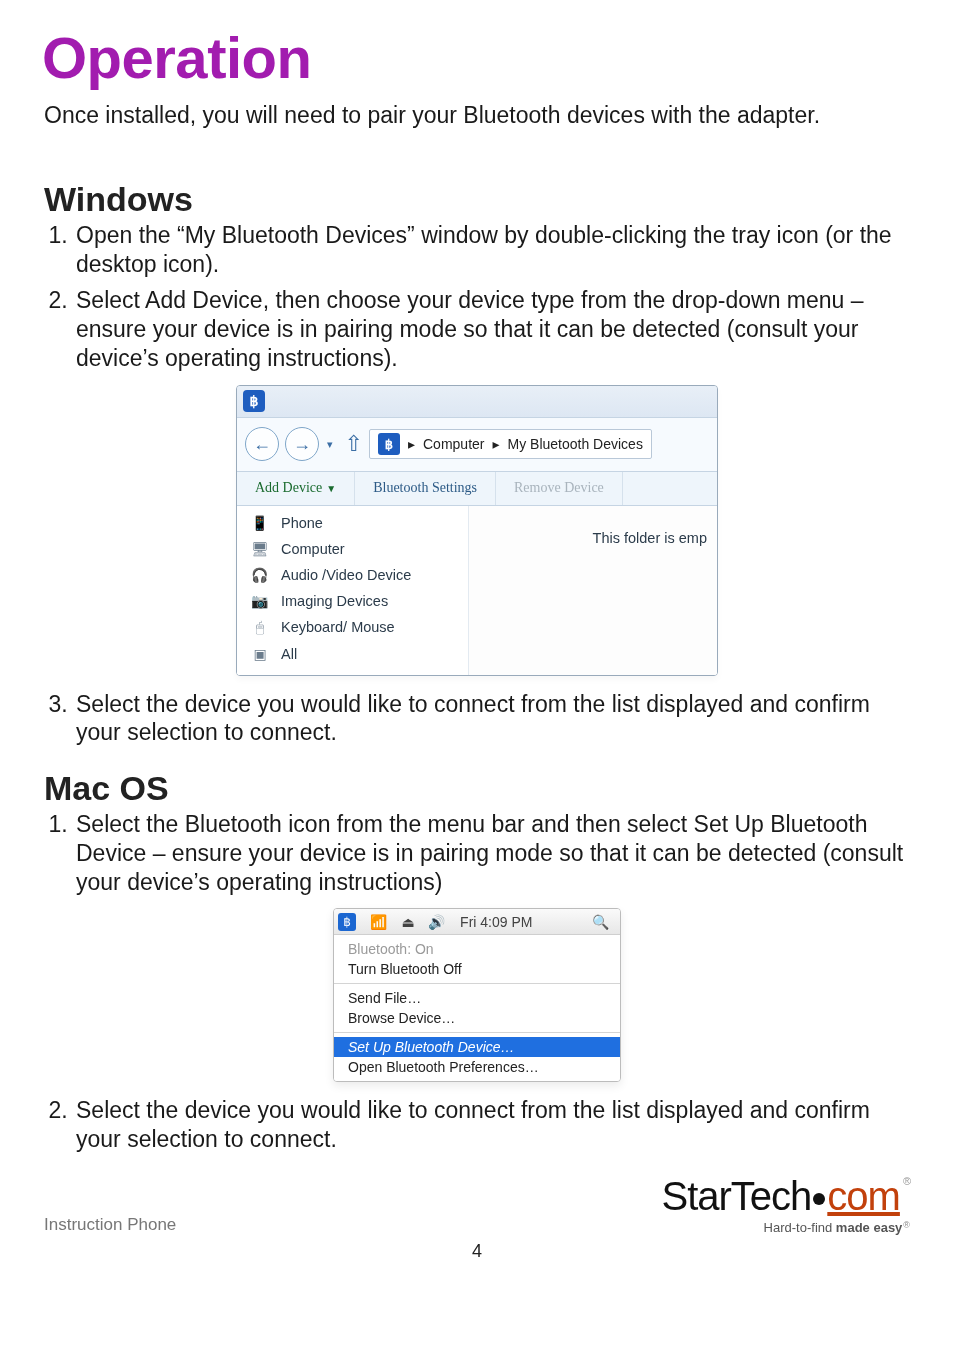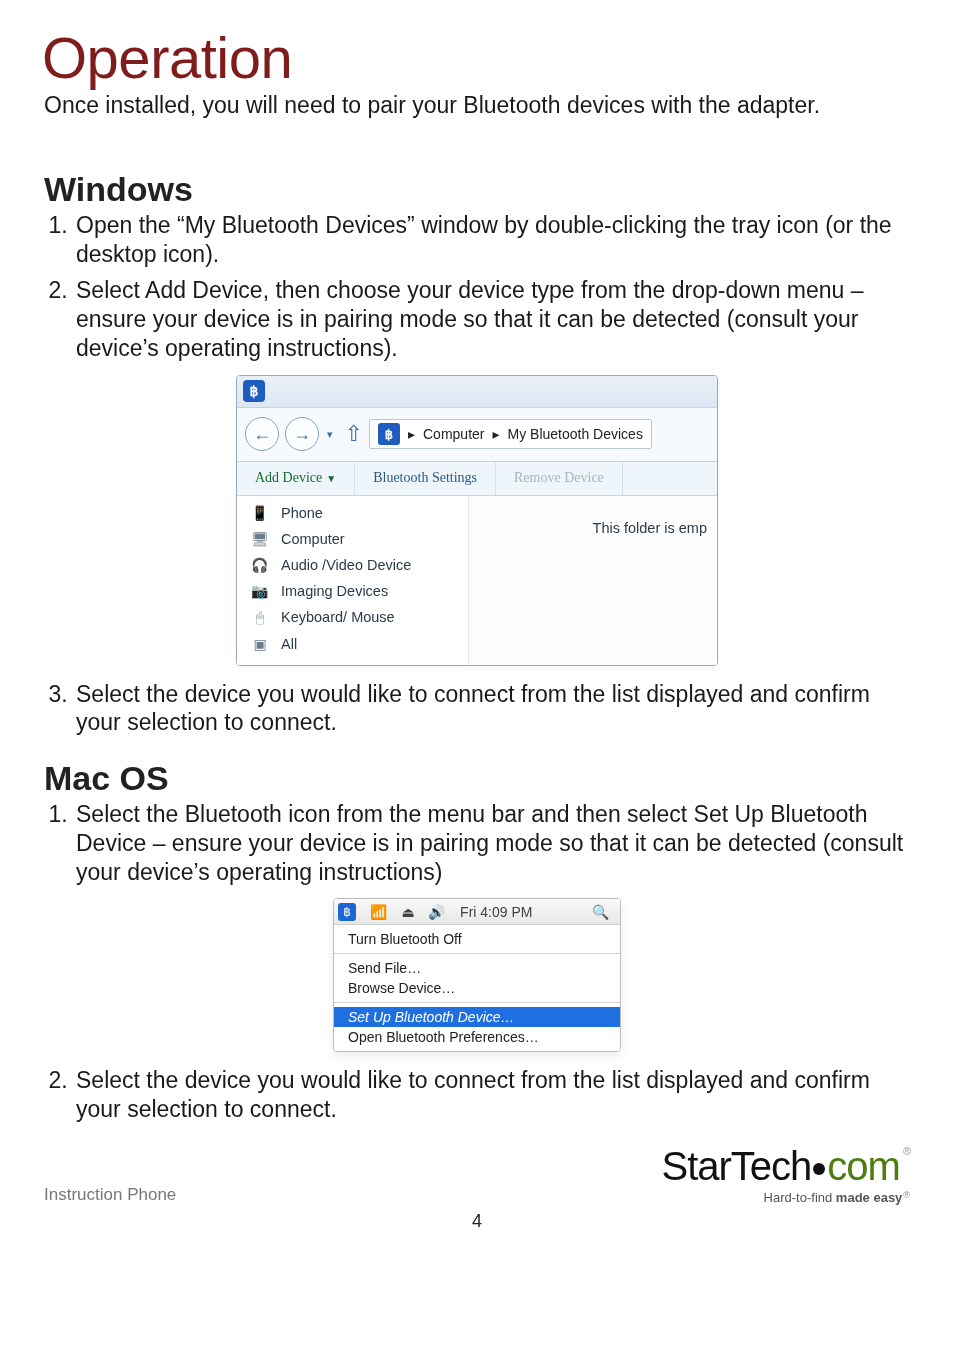--- a/index.html
+++ b/index.html
@@ -8,24 +8,24 @@
     width: 954px;
     background: #fff;
     font-family: "Myriad Pro", "Segoe UI", Arial, sans-serif;
     color: #1a1a1a;
   }
   .page {
     padding: 24px 44px 22px;
   }
   h1.operation {
     font-size: 58px;
-    font-weight: 400;
-    margin: 0 0 0 -2px;
+    font-weight: 700;
+    margin: 0 0 10px -2px;
     letter-spacing: -0.5px;
-    color: #7f1d1d;
+    color: #a21caf;
   }
   .intro {
     font-size: 23px;
     line-height: 1.25;
     margin: 0 0 50px;
   }
   h2.os-heading {
     font-size: 34px;
     font-weight: 700;
     margin: 0 0 2px;
@@ -153,21 +153,21 @@
   .instr-label { font-size:17px;color:#777; }
   .pagenum-row { text-align:center;font-size:18px;color:#222;margin-top:6px; }
   .brand-block { text-align:right; }
   .brand-main {
     font-size:40px;font-weight:500;color:#111;letter-spacing:-1px;line-height:1;
     white-space:nowrap;
   }
   .brand-main .dot {
     display:inline-block;width:12px;height:12px;border-radius:50%;background:#111;margin:0 2px 5px;
   }
-  .brand-main .st-suffix { color:#4d7c0f; }
+  .brand-main .st-suffix { color:#c2410c;text-decoration:underline; }
   .brand-main .st-r { font-size:11px;color:#999;vertical-align:top;margin-left:3px; }
   .brand-tag { font-size:13px;color:#555;margin-top:4px; }
   .brand-tag b { font-weight:700; }
   .brand-tag .reg { font-size:9px;vertical-align:top;color:#888;margin-left:1px; }
 </style>
 </head>
 <body>
 
 <div class="page">
   <h1 class="operation">Operation</h1>
@@ -253,20 +253,21 @@
       <div class="mac-bar">
         <span class="bt-glyph">฿</span>
         <span>📶</span>
         <span>⏏</span>
         <span>🔊</span>
         <span>Fri 4:09 PM</span>
         <span class="spacer"></span>
         <span>🔍</span>
       </div>
       <div class="mac-menu">
+        <div class="mac-row dim">Bluetooth: On</div>
         <div class="mac-row">Turn Bluetooth Off</div>
         <div class="mac-sep"></div>
         <div class="mac-row">Send File…</div>
         <div class="mac-row">Browse Device…</div>
         <div class="mac-sep"></div>
         <div class="mac-row hilite">Set Up Bluetooth Device…</div>
         <div class="mac-row">Open Bluetooth Preferences…</div>
       </div>
     </div>
   </div>

